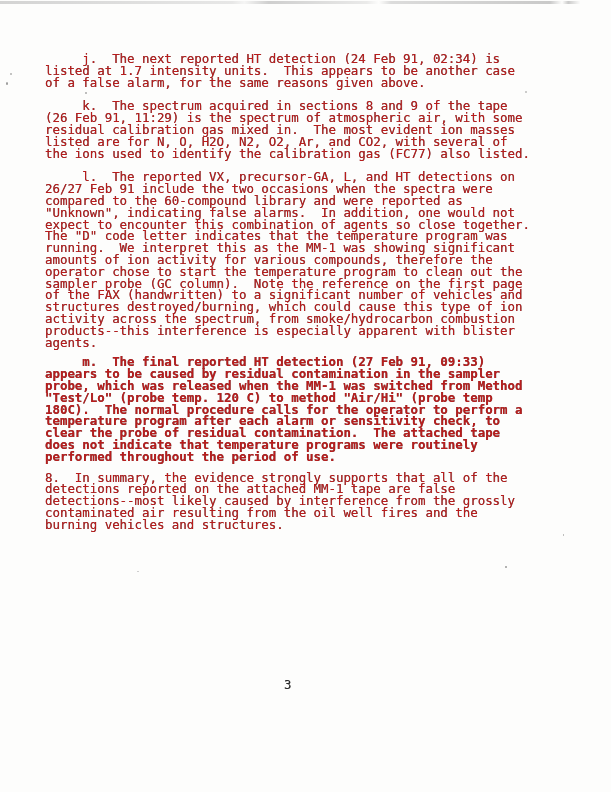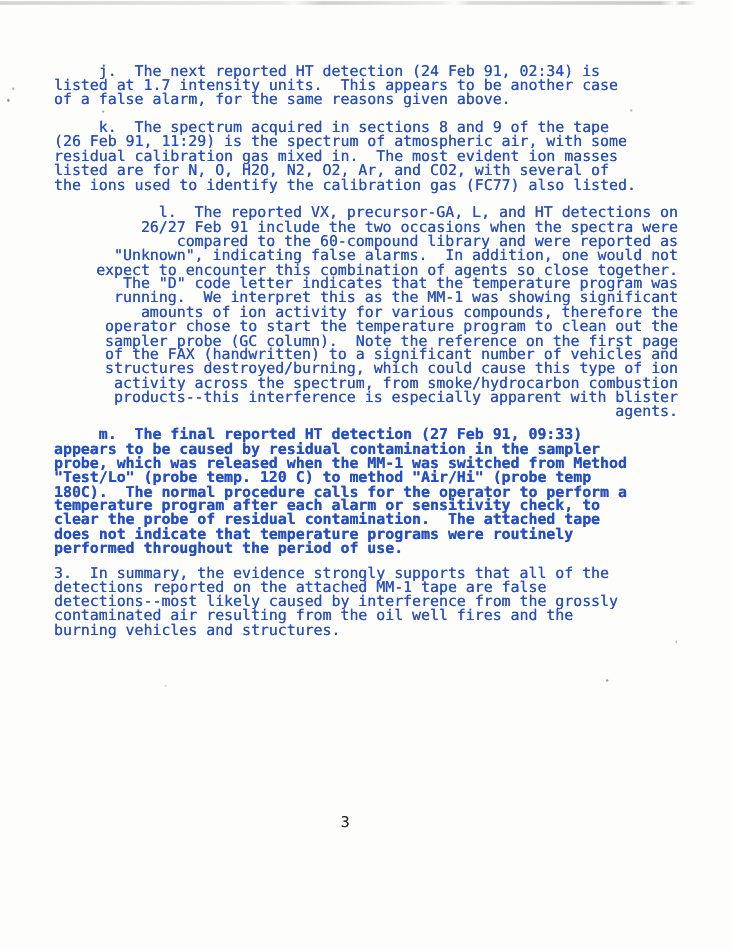--- a/index.html
+++ b/index.html
@@ -41,25 +41,25 @@
     top: 53px;
     width: 520px;
   }
   .para {
     margin: 0;
     font-family: inherit;
     font-size: 12.4px;
     line-height: 11.8px;
     letter-spacing: 0;
     white-space: pre;
-    color: #1d4ed8;
+    color: #b91c1c;
     text-shadow: 0 0 0.5px rgba(30,30,30,0.55), 0.3px 0 0 rgba(30,30,30,0.25);
   }
   .para-j, .para-k { margin-bottom: 12px; }
-  .para-l { margin-bottom: 8px; text-align: right; }
+  .para-l { margin-bottom: 8px; }
   .para-m { margin-bottom: 9px; font-weight: bold; }
   .pagenum {
     position: absolute;
     left: 284px;
     top: 679px;
     font-size: 12.4px;
     line-height: 12px;
     color: #2a2a2a;
     text-shadow: 0 0 0.5px rgba(30,30,30,0.5);
   }
@@ -105,21 +105,21 @@
 agents.</pre>
     <pre class="para para-m">     m.  The final reported HT detection (27 Feb 91, 09:33)
 appears to be caused by residual contamination in the sampler
 probe, which was released when the MM-1 was switched from Method
 "Test/Lo" (probe temp. 120 C) to method "Air/Hi" (probe temp
 180C).  The normal procedure calls for the operator to perform a
 temperature program after each alarm or sensitivity check, to
 clear the probe of residual contamination.  The attached tape
 does not indicate that temperature programs were routinely
 performed throughout the period of use.</pre>
-    <pre class="para para-3">3.  In summary, the evidence strongly supports that all of the
+    <pre class="para para-3">8.  In summary, the evidence strongly supports that all of the
 detections reported on the attached MM-1 tape are false
 detections--most likely caused by interference from the grossly
 contaminated air resulting from the oil well fires and the
 burning vehicles and structures.</pre>
   </div>
 
   <div class="pagenum">3</div>
 
 </div>
 

